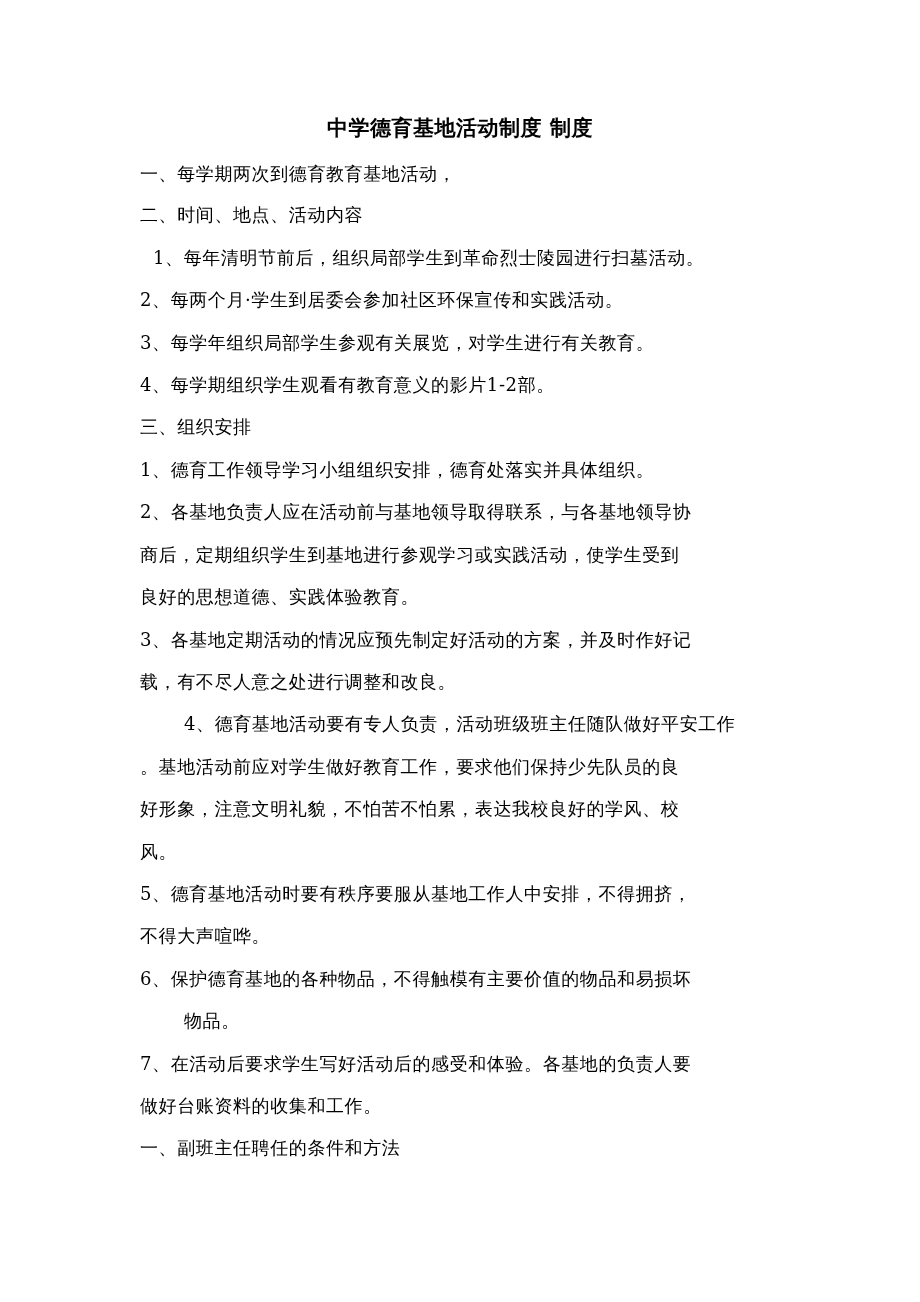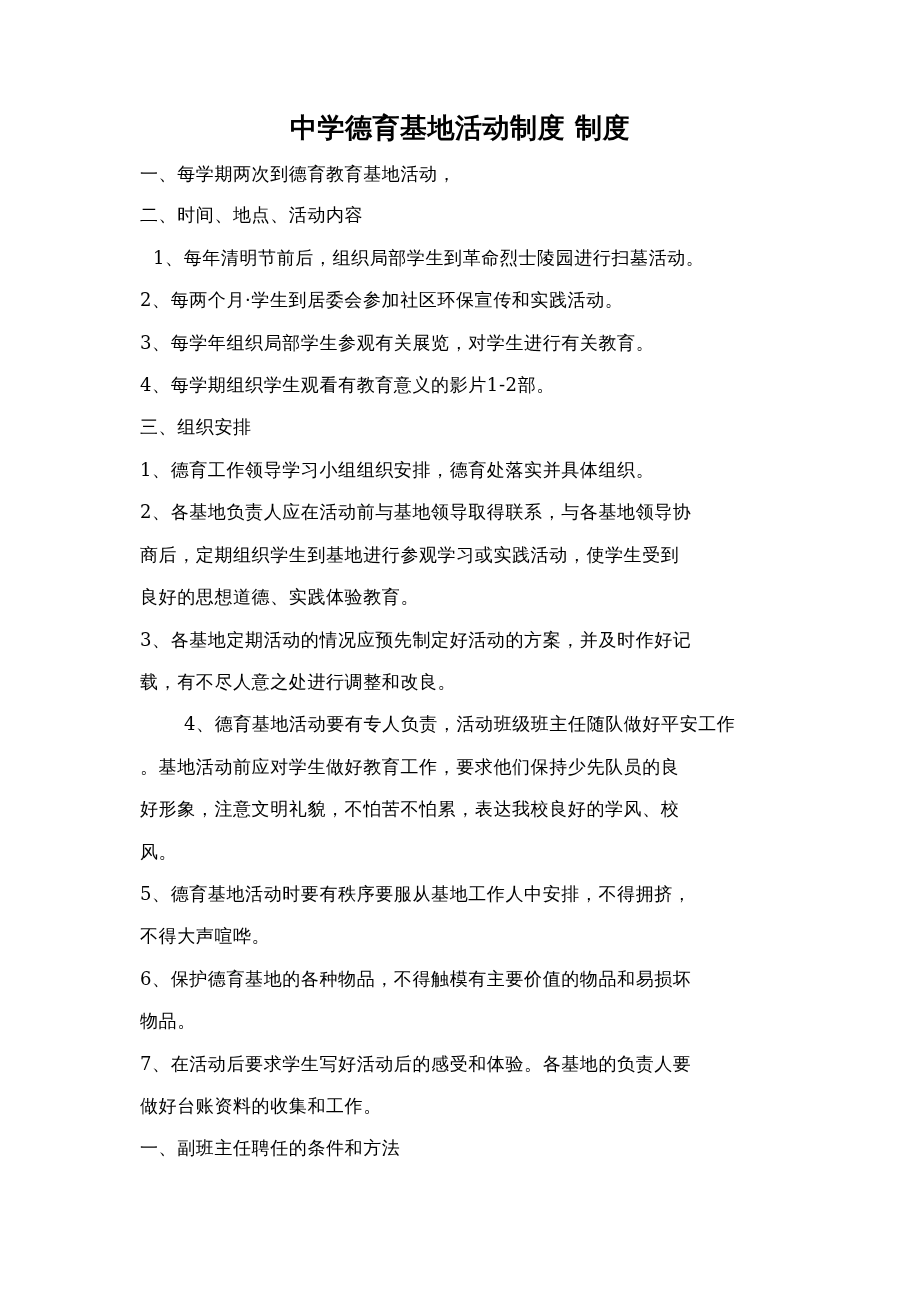--- a/index.html
+++ b/index.html
@@ -23,21 +23,21 @@
       background: #ffffff;
     }
     .title {
       position: absolute;
       left: 0;
       width: 920px;
       top: 112px;
       text-align: center;
       font-family: "DejaVu Sans", "Liberation Sans", sans-serif;
       font-weight: bold;
-      font-size: 27px;
+      font-size: 21px;
       line-height: 32px;
       letter-spacing: 0.5px;
       white-space: pre;
     }
     .line {
       position: absolute;
       left: 140px;
       font-size: 18px;
       line-height: 28px;
       white-space: nowrap;
@@ -63,18 +63,18 @@
       <div class="line" style="top: 583px;">良好的思想道德、实践体验教育。</div>
       <div class="line" style="top: 626px;">3、各基地定期活动的情况应预先制定好活动的方案，并及时作好记</div>
       <div class="line" style="top: 668px;">载，有不尽人意之处进行调整和改良。</div>
       <div class="line" style="top: 710px; margin-left: 44px;">4、德育基地活动要有专人负责，活动班级班主任随队做好平安工作</div>
       <div class="line" style="top: 753px;">。基地活动前应对学生做好教育工作，要求他们保持少先队员的良</div>
       <div class="line" style="top: 795px;">好形象，注意文明礼貌，不怕苦不怕累，表达我校良好的学风、校</div>
       <div class="line" style="top: 838px;">风。</div>
       <div class="line" style="top: 880px;">5、德育基地活动时要有秩序要服从基地工作人中安排，不得拥挤，</div>
       <div class="line" style="top: 922px;">不得大声喧哗。</div>
       <div class="line" style="top: 965px;">6、保护德育基地的各种物品，不得触模有主要价值的物品和易损坏</div>
-      <div class="line" style="top: 1007px;">物品。</div>
+      <div class="line" style="top: 1007px; margin-left: 44px;">物品。</div>
       <div class="line" style="top: 1050px;">7、在活动后要求学生写好活动后的感受和体验。各基地的负责人要</div>
       <div class="line" style="top: 1092px;">做好台账资料的收集和工作。</div>
       <div class="line" style="top: 1134px;">一、副班主任聘任的条件和方法</div>
     </div>
 </div>
 
 </body></html>

